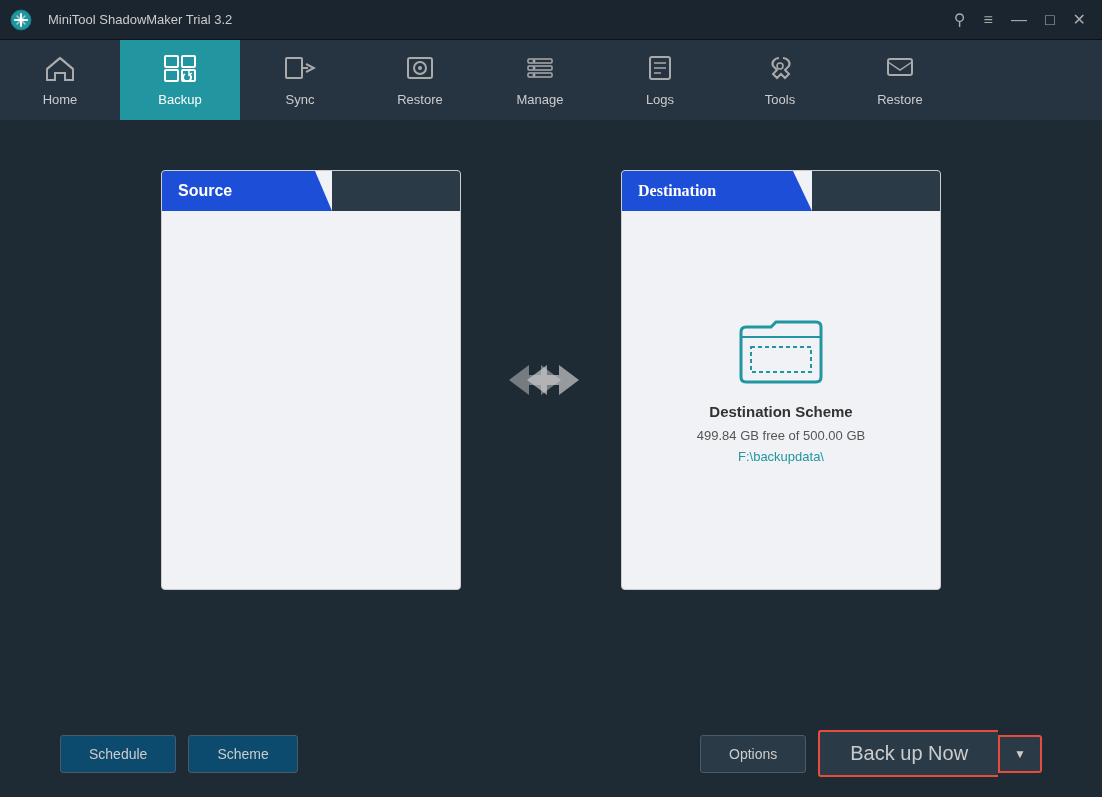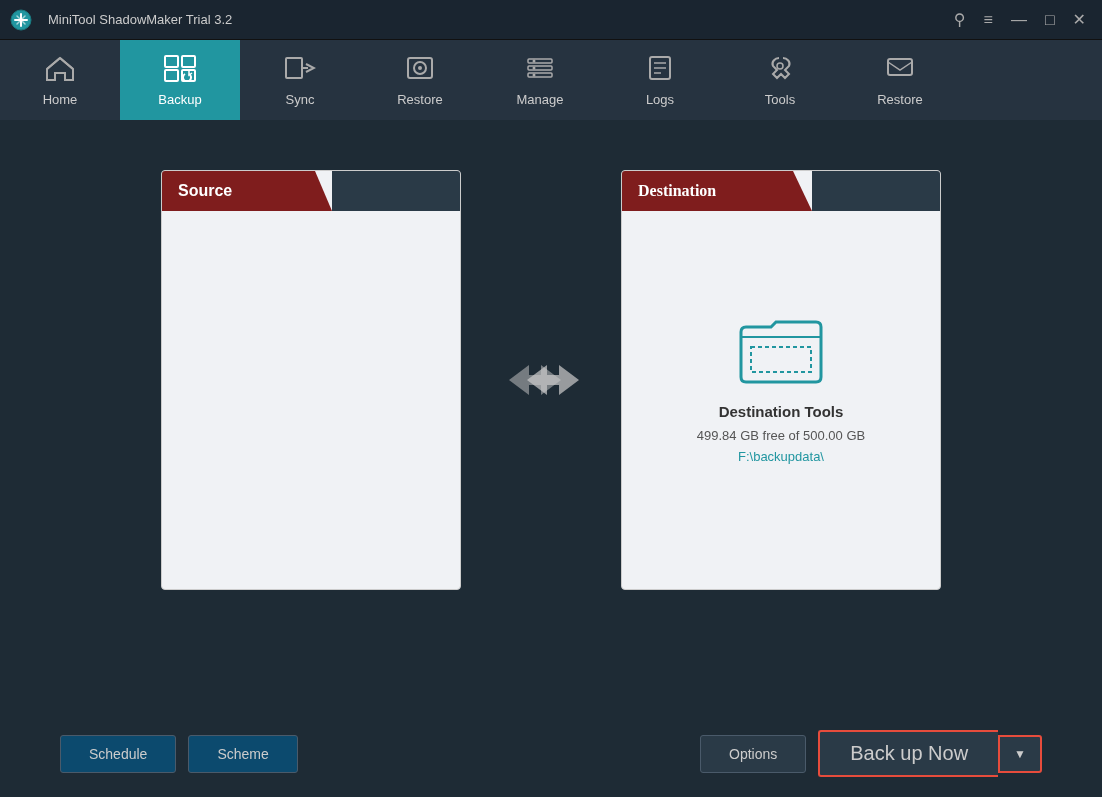--- a/index.html
+++ b/index.html
@@ -208,21 +208,21 @@
 
     .card-header-strip {
       position: absolute;
       top: 0;
       left: 0;
       right: 0;
       height: 40px;
       display: flex;
     }
     .card-header-green {
-      background: #7f1d1d;
+      background: #1d4ed8;
       width: 170px;
       display: flex;
       align-items: center;
       padding-left: 16px;
       font-weight: bold;
       font-size: 16px;
       color: #fff;
       clip-path: polygon(0 0, 90% 0, 100% 100%, 0 100%);
     }
     .card-header-dark {
@@ -368,21 +368,21 @@
       <div class="card-header-strip">
         <div class="card-header-green" style="width:190px;font-family:Liberation Serif, serif;">Destination</div>
         <div class="card-header-dark"></div>
       </div>
       <div class="card-content">
         <svg class="folder-icon-svg" width="90" height="75" viewBox="0 0 90 75">
           <path d="M5 20 Q5 15 10 15 L35 15 L40 10 L80 10 Q85 10 85 15 L85 65 Q85 70 80 70 L10 70 Q5 70 5 65 Z" fill="none" stroke="#2196a0" stroke-width="3"></path>
           <path d="M5 25 L85 25" stroke="#2196a0" stroke-width="2"></path>
           <path d="M15 35 L75 35 L75 60 L15 60 Z" fill="none" stroke="#2196a0" stroke-width="2" stroke-dasharray="4,3"></path>
         </svg>
-        <div class="card-title">Destination Tools</div>
+        <div class="card-title">Destination Scheme</div>
         <div class="card-size">499.84 GB free of 500.00 GB</div>
         <div class="card-paths">F:\backupdata\</div>
       </div>
     </div>
 
   </div>
 
   <div class="bottom-bar" style="width:100%; display:flex; align-items:center; justify-content:space-between; margin-top:auto; padding: 20px 0 0 0;">
     <div class="bottom-left">
       <button class="btn">Schedule</button>

